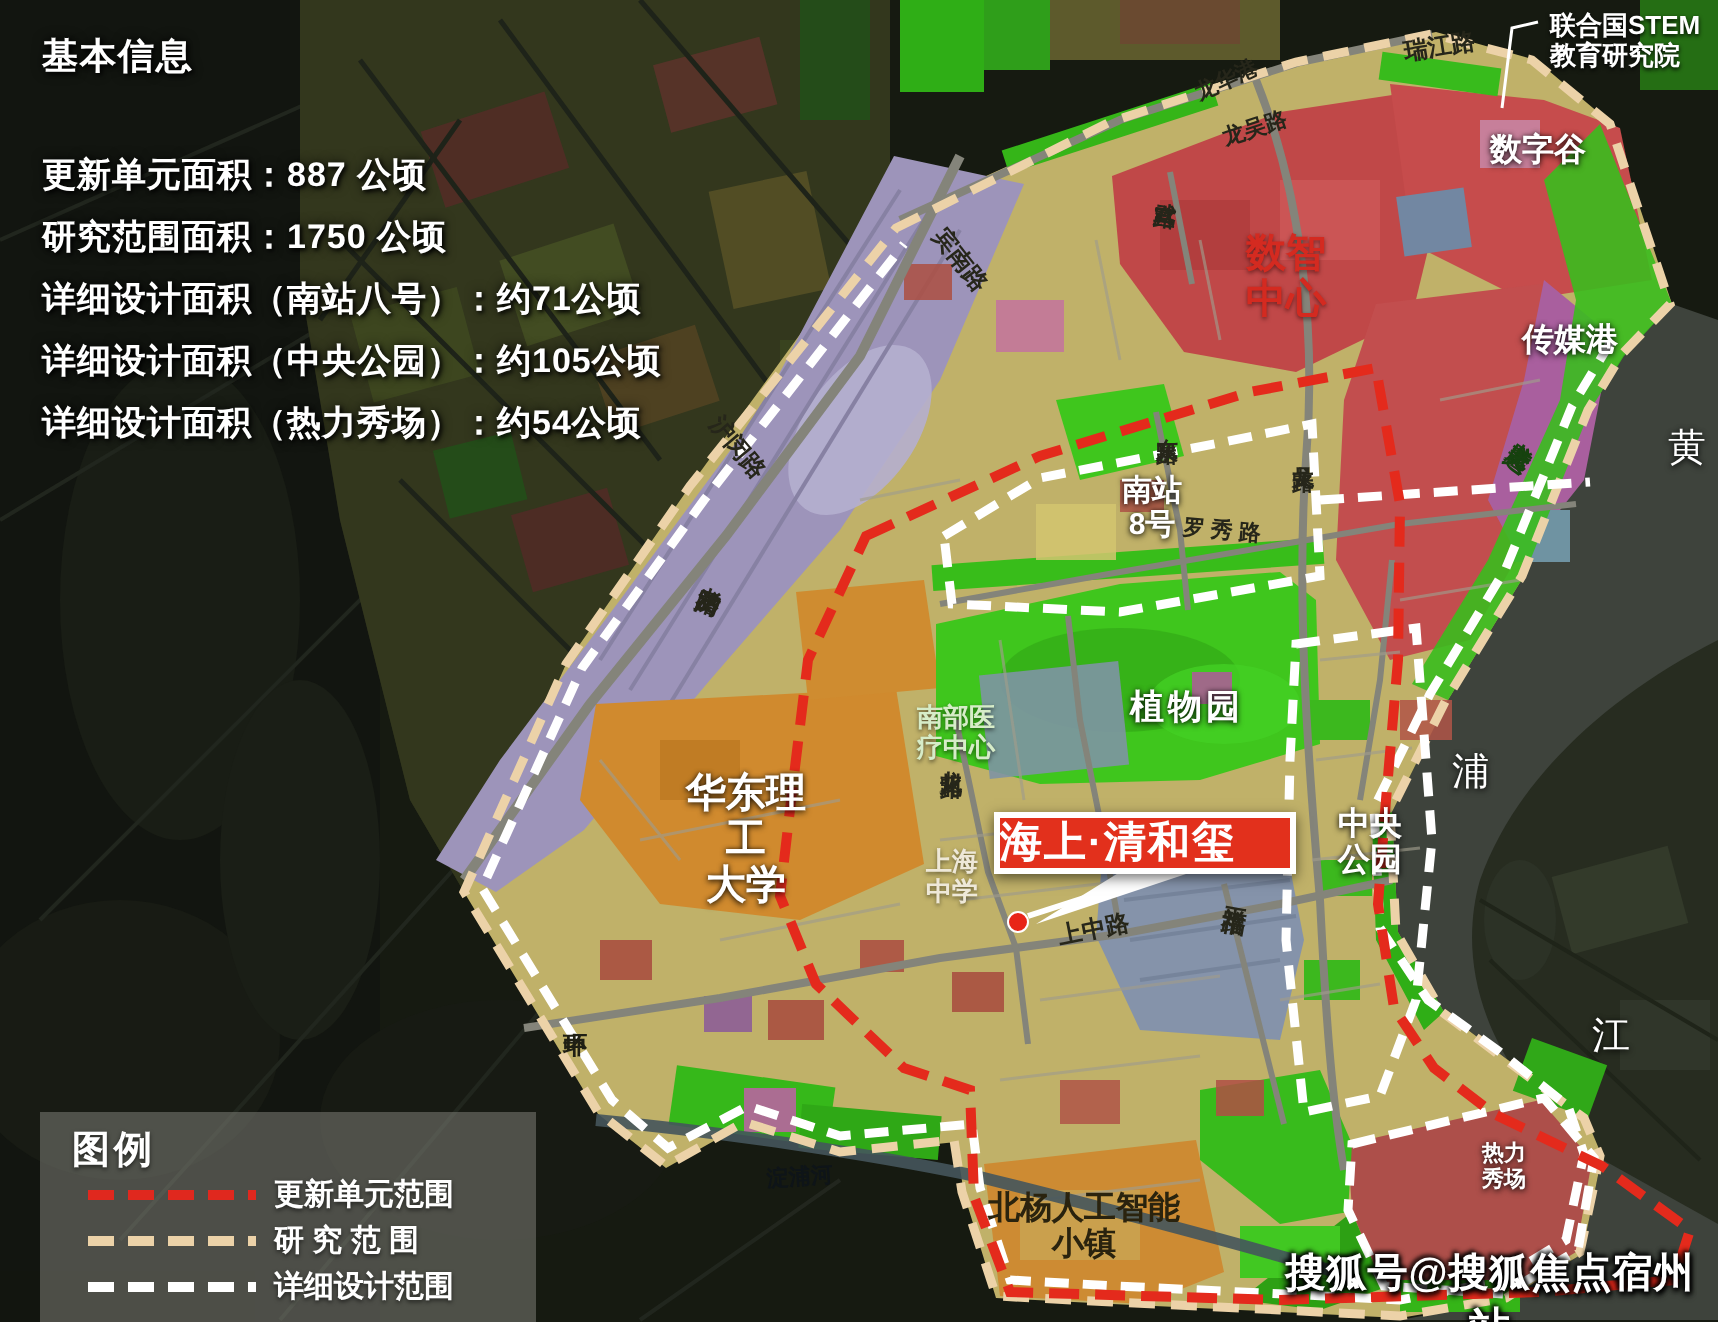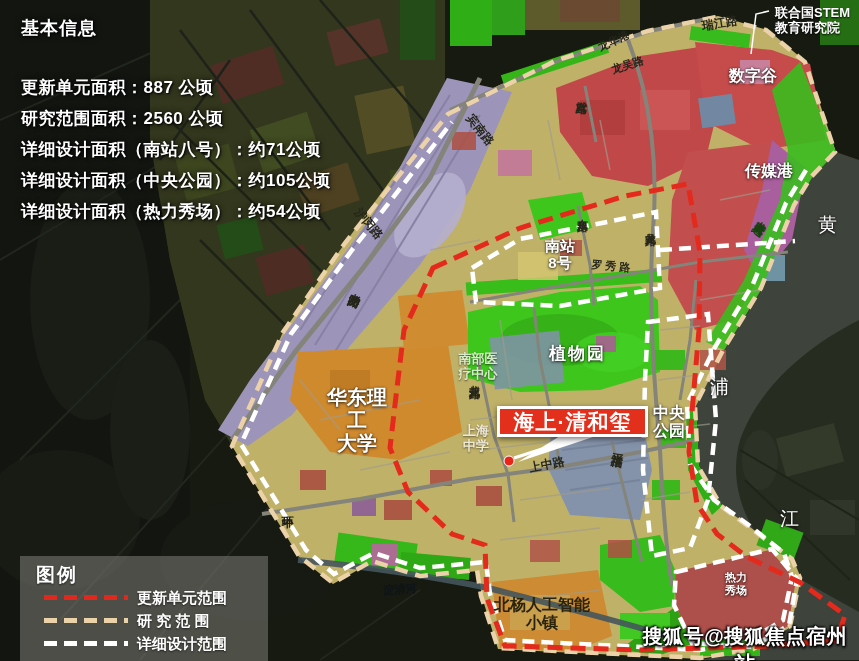--- a/index.html
+++ b/index.html
@@ -2,36 +2,36 @@
 <html><head>
 <meta charset="utf-8">
 <style>
   html,body{margin:0;padding:0;background:#000;}
   .stage{position:relative;width:859px;height:661px;overflow:hidden;
          background:#14170f;font-family:"Liberation Sans",sans-serif;}
   .stage svg{position:absolute;left:0;top:0;}
   
   .ml{position:absolute;white-space:pre-line;line-height:1.14;pointer-events:none;}
   .dark{color:#26261a;font-weight:bold;}
-  .wl{color:#ffffff;font-weight:bold;text-shadow:0 1px 3px rgba(0,0,0,.75),0 0 2px rgba(0,0,0,.5);}
+  .wl{color:#ffffff;font-weight:bold;text-shadow:0 1px 3px rgba(0,0,0,.75),0 0 2px rgba(0,0,0,.5);margin-left:16px;}
   .vert{writing-mode:vertical-rl;text-orientation:upright;letter-spacing:1px;}
   .ctr{text-align:center;}
   
   .info{position:absolute;left:21px;top:16px;color:#fff;font-weight:bold;
         text-shadow:1px 1px 2px #000,0 0 6px rgba(0,0,0,.85);}
   .info .ttl{font-size:18px;margin-bottom:32px;letter-spacing:1px;}
   .info .stat{font-size:17px;line-height:31px;letter-spacing:.5px;}
   
   .stem{position:absolute;left:775px;top:5px;width:80px;color:#fff;font-weight:bold;
         font-size:13px;line-height:15px;white-space:pre-line;text-shadow:0 1px 2px #000;}
   
   .sitebox{position:absolute;left:497px;top:406px;width:151px;height:31px;
            background:#e2301c;border:3px solid #fff;box-sizing:border-box;
            box-shadow:0 2px 6px rgba(0,0,0,.55);color:#fff;font-weight:bold;
-           font-size:21px;line-height:25px;text-align:center;letter-spacing:1px;}
+           font-size:21px;line-height:25px;text-align:left;letter-spacing:1px;}
   
   .legend{position:absolute;left:20px;top:556px;width:248px;height:105px;
           background:rgba(125,125,118,.55);}
   .legend .lt{position:absolute;left:16px;top:6px;color:#fff;font-weight:bold;
               font-size:19px;letter-spacing:2px;text-shadow:0 1px 2px rgba(0,0,0,.6);text-align:center;}
   .lrow{position:absolute;left:24px;height:20px;}
   .lsw{position:absolute;left:0;top:7px;width:84px;height:5px;}
   .sw-red{background:repeating-linear-gradient(90deg,#e0281e 0 13px,rgba(0,0,0,0) 13px 20px);}
   .sw-tan{background:repeating-linear-gradient(90deg,#ecd2a8 0 13px,rgba(0,0,0,0) 13px 20px);}
   .sw-wht{background:repeating-linear-gradient(90deg,#ffffff 0 13px,rgba(0,0,0,0) 13px 20px);}
@@ -246,20 +246,22 @@
     <polygon points="560,436 596,436 518,462" fill="#ffffff"></polygon>
     <path d="M514,458 L542,449" stroke="#ffffff" stroke-width="3"></path>
     <circle cx="509" cy="461" r="5" fill="#e82518" stroke="#ffffff" stroke-width="1"></circle>
   </g>
 </svg>
 
 <div class="ml dark" style="left:701px;top:20px;font-size:12px;transform:rotate(-9deg);transform-origin:left top;">瑞江路</div>
 <div class="ml dark" style="left:596px;top:42px;font-size:11px;transform:rotate(-25deg);transform-origin:left top;">龙华港</div>
 <div class="ml dark" style="left:610px;top:64px;font-size:11px;transform:rotate(-18deg);transform-origin:left top;">龙吴路</div>
 <div class="ml wl" style="left:729px;top:67px;font-size:16px;">数字谷</div>
+<div class="ml ctr" style="left:614px;top:116px;width:58px;font-size:20px;font-weight:bold;color:#d42a20;text-shadow:0 1px 2px rgba(40,0,0,.55);">数智
+中心</div>
 <div class="ml wl" style="left:745px;top:162px;font-size:16px;text-align:center;">传媒港</div>
 <div class="ml dark vert" style="left:577px;top:92px;font-size:11px;transform:rotate(8deg);">武宣路</div>
 <div class="ml dark" style="left:474px;top:112px;font-size:12px;transform:rotate(52deg);transform-origin:left top;">宾南路</div>
 <div class="ml dark" style="left:362px;top:206px;font-size:12px;transform:rotate(50deg);transform-origin:left top;">沪闵路</div>
 <div class="ml dark vert" style="left:352px;top:284px;font-size:12px;transform:rotate(20deg);">老沪闵路</div>
 <div class="ml wl ctr" style="left:532px;top:237px;width:56px;font-size:15px;">南站
 8号</div>
 <div class="ml dark vert" style="left:576px;top:210px;font-size:11px;">东泉路</div>
 <div class="ml dark" style="left:592px;top:258px;font-size:11px;transform:rotate(5deg);transform-origin:left top;letter-spacing:3px;">罗秀路</div>
 <div class="ml dark vert" style="left:644px;top:224px;font-size:11px;">龙吴路</div>
@@ -284,21 +286,21 @@
 <div class="ml wl" style="left:818px;top:214px;font-size:19px;font-weight:normal;">黄</div>
 <div class="ml wl" style="left:710px;top:376px;font-size:19px;font-weight:normal;">浦</div>
 <div class="ml wl" style="left:780px;top:508px;font-size:19px;font-weight:normal;">江</div>
 <div class="ml dark vert" style="left:762px;top:214px;font-size:12px;color:#17420f;transform:rotate(35deg);transform-origin:center top;">龙腾大道</div>
 
 <div class="sitebox">海上·清和玺</div>
 
 <div class="info">
   <div class="ttl">基本信息</div>
   <div class="stat">更新单元面积：887 公顷</div>
-  <div class="stat">研究范围面积：2560 公顷</div>
+  <div class="stat">研究范围面积：1750 公顷</div>
   <div class="stat">详细设计面积（南站八号）：约71公顷</div>
   <div class="stat">详细设计面积（中央公园）：约105公顷</div>
   <div class="stat">详细设计面积（热力秀场）：约54公顷</div>
 </div>
 
 <div class="stem">联合国STEM
 教育研究院</div>
 
 <div class="legend">
   <div class="lt">图例</div>

